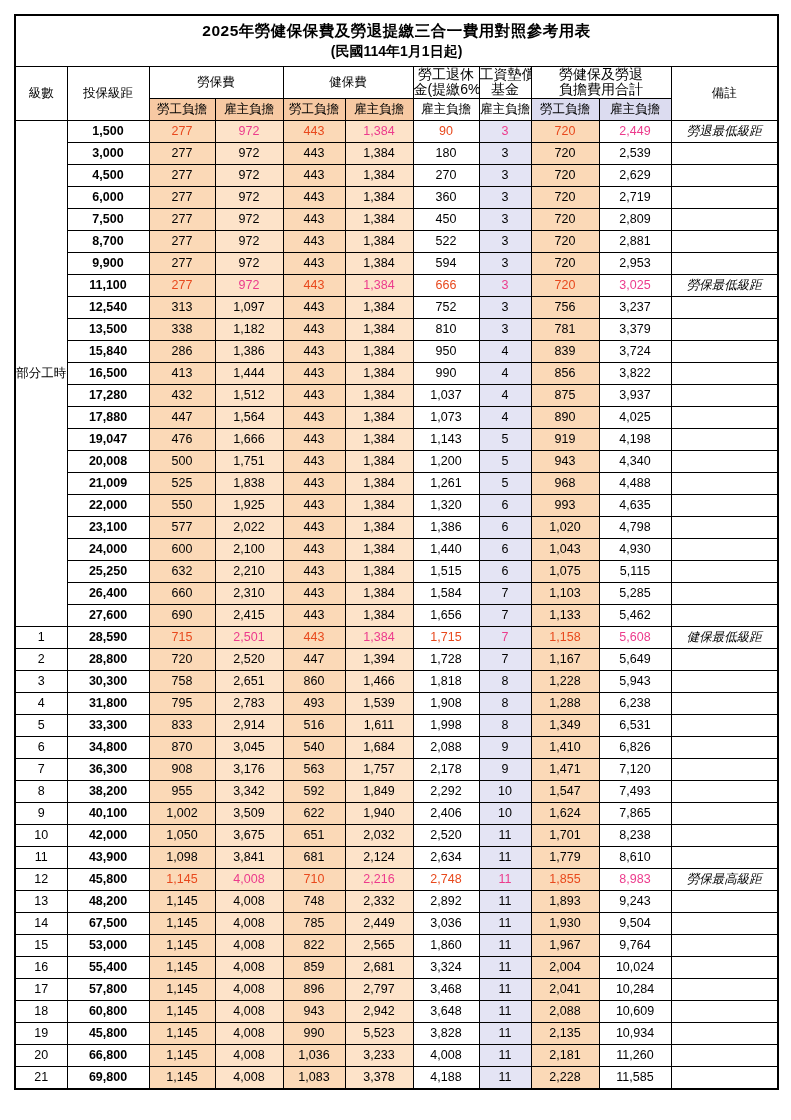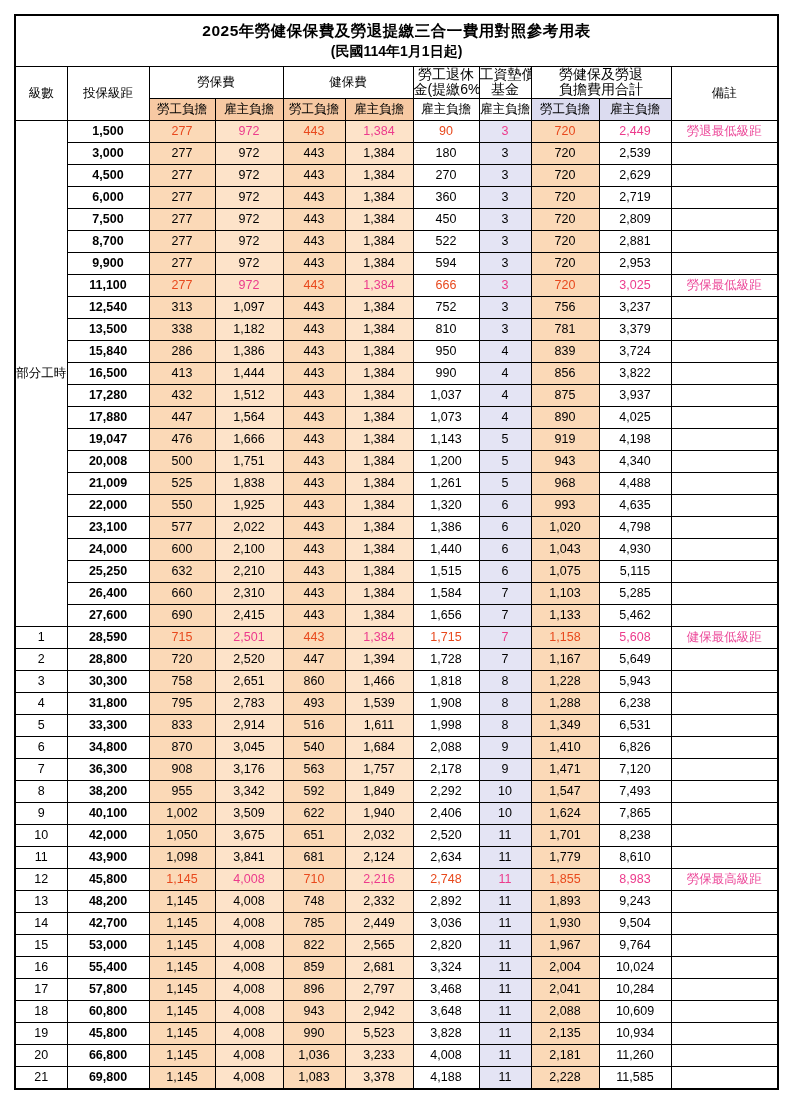--- a/index.html
+++ b/index.html
@@ -62,22 +62,23 @@
   
   .c-orange{background:#fbd9b7;}
   .c-orange-l{background:#fde3c9;}
   .c-lav{background:#e4e4f4;}
   .c-white{background:#ffffff;}
   
   .t-red{color:#e8491d;}
   .t-pink{color:#ec3b8c;}
   .note{
     font-size:9px;
-    color:#ec4899;
+    color:#000000;
     letter-spacing:0;
+    font-style:italic;
   }
   .lvl{font-size:12.5px;}
   .wage{font-size:12.5px;font-weight:bold;}
   .part-label{
     font-size:12px;
     writing-mode:horizontal-tb;
   }
   .bold-top td{border-top:1.6px solid #000;}
   col.c0{width:52px;}
   col.c1{width:82px;}
@@ -588,39 +589,39 @@
           <td class="c-orange">748</td>
           <td class="c-orange-l">2,332</td>
           <td class="c-white">2,892</td>
           <td class="c-lav">11</td>
           <td class="c-orange">1,893</td>
           <td class="c-white">9,243</td>
           <td class="note c-white"></td>
         </tr>
         <tr>
           <td class="lvl">14</td>
-          <td class="wage c-white">42,700</td>
+          <td class="wage c-white">67,500</td>
           <td class="c-orange">1,145</td>
           <td class="c-orange-l">4,008</td>
           <td class="c-orange">785</td>
           <td class="c-orange-l">2,449</td>
           <td class="c-white">3,036</td>
           <td class="c-lav">11</td>
           <td class="c-orange">1,930</td>
           <td class="c-white">9,504</td>
           <td class="note c-white"></td>
         </tr>
         <tr>
           <td class="lvl">15</td>
           <td class="wage c-white">53,000</td>
           <td class="c-orange">1,145</td>
           <td class="c-orange-l">4,008</td>
           <td class="c-orange">822</td>
           <td class="c-orange-l">2,565</td>
-          <td class="c-white">2,820</td>
+          <td class="c-white">1,860</td>
           <td class="c-lav">11</td>
           <td class="c-orange">1,967</td>
           <td class="c-white">9,764</td>
           <td class="note c-white"></td>
         </tr>
         <tr>
           <td class="lvl">16</td>
           <td class="wage c-white">55,400</td>
           <td class="c-orange">1,145</td>
           <td class="c-orange-l">4,008</td>

